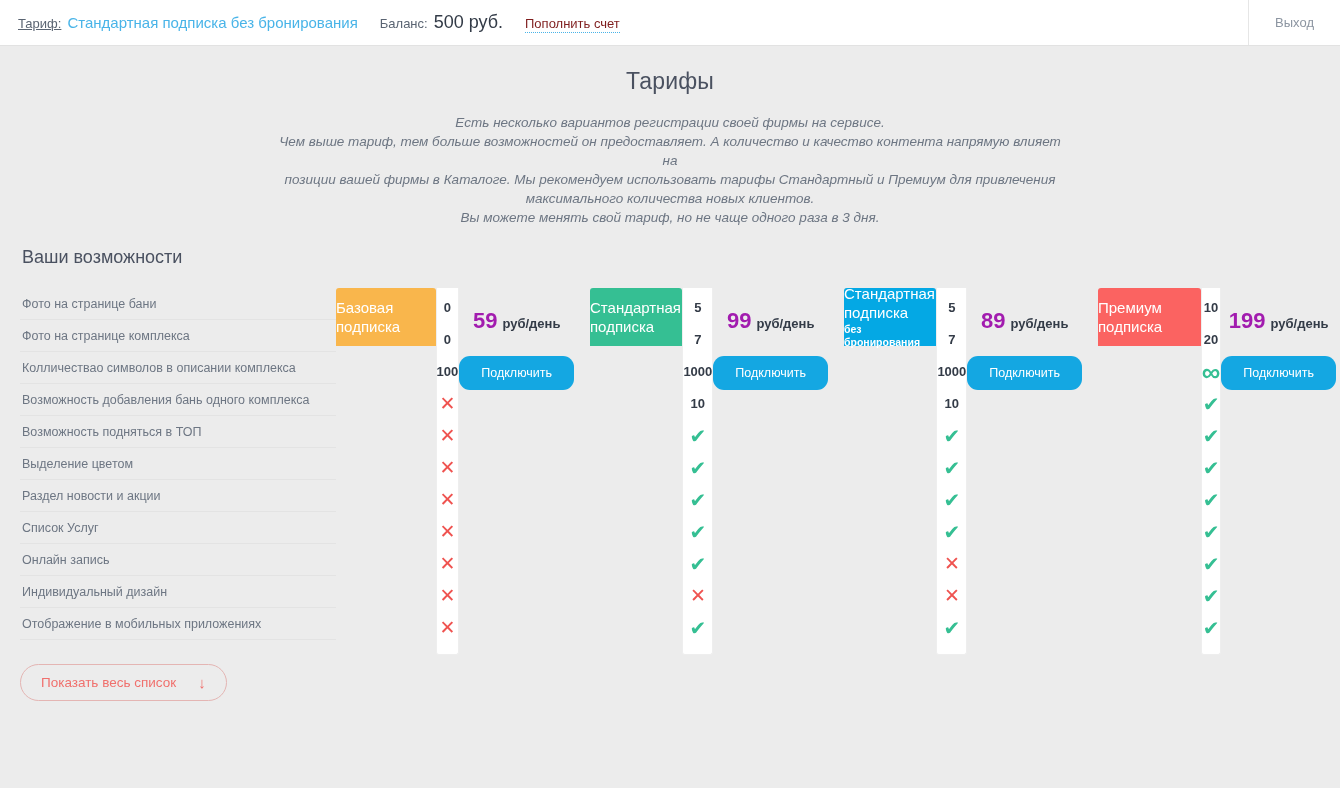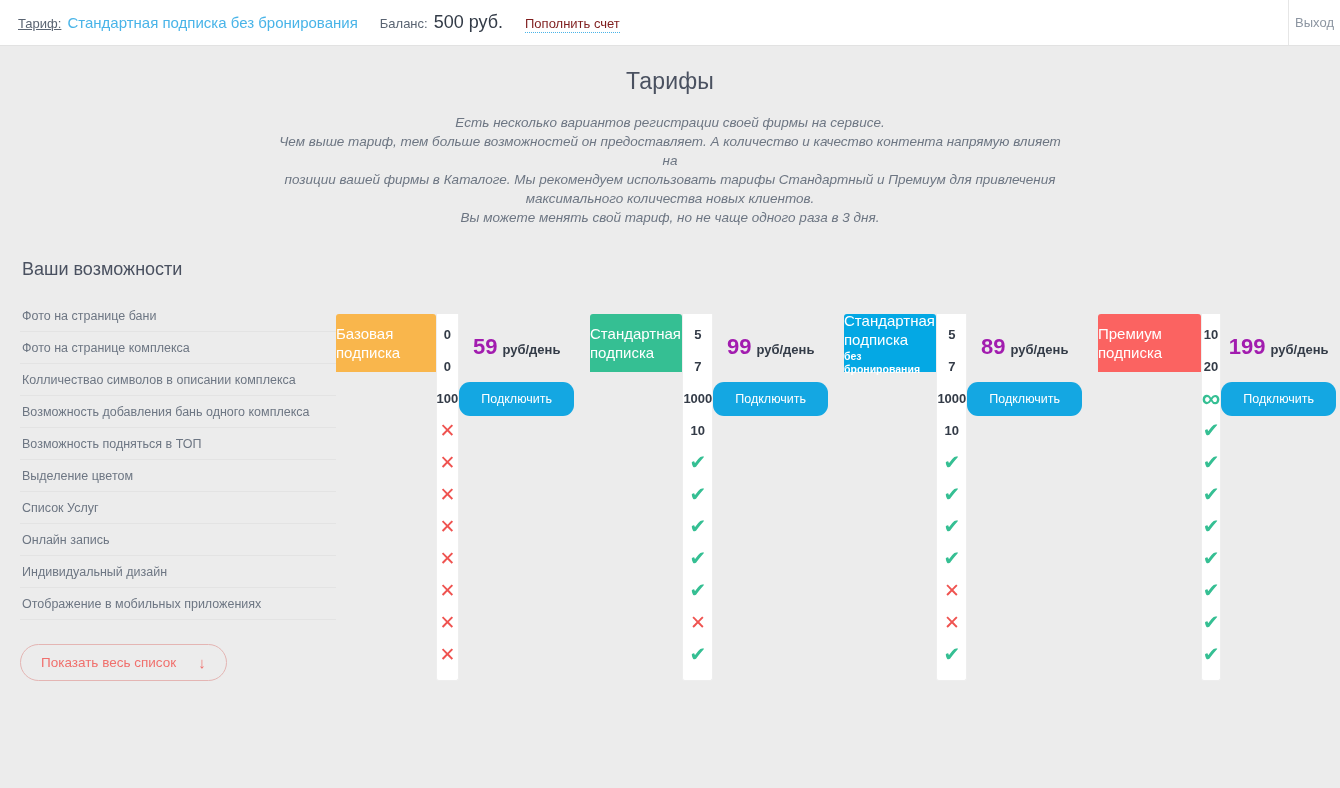--- a/index.html
+++ b/index.html
@@ -26,40 +26,40 @@
   .tb-balance-label { font-size: 13px; color: #5a6472; margin-left: 22px; margin-right: 6px; }
   .tb-balance-value { font-size: 18px; color: #333b47; font-weight: 400; }
   .tb-topup {
     font-size: 13px; color: #7f1d1d; margin-left: 22px;
     border-bottom: 1px dotted #49b4e8; cursor: pointer;
     padding-bottom: 1px;
   }
   .topbar-right {
     position: absolute; right: 0; top: 0; bottom: 0;
     display: flex; align-items: center;
-    padding: 0 6px;
+    padding: 0 26px;
     border-left: 1px solid #e6e6e6;
   }
   .tb-logout { font-size: 13px; color: #8c95a1; cursor: pointer; }
 
   
   .page-title {
     text-align: center; font-size: 23px; color: #4a5160;
     font-weight: 400; margin-top: 22px; letter-spacing: .2px;
   }
   .page-desc {
     text-align: center; font-style: italic;
     font-size: 13.5px; color: #6d7683; line-height: 19px;
     margin: 18px auto 0; width: 790px;
   }
 
   
   .wrap {
-    margin-top: 26px; padding: 0 20px;
-    display: flex; align-items: flex-end;
+    margin-top: 14px; padding: 0 20px;
+    display: flex; align-items: center;
   }
   .features { width: 316px; flex: 0 0 316px; }
   .features-title {
     font-size: 18px; color: #4a5160; font-weight: 400;
     padding: 6px 0 20px 2px;
   }
   .feature-row {
     height: 32px; display: flex; align-items: center;
     font-size: 12.5px; color: #6d7683;
     border-bottom: 1px solid #e3e3e3;
@@ -158,20 +158,23 @@
         <div class="feature-row">
           <span>Возможность добавления бань одного комплекса</span>
         </div>
         <div class="feature-row">
           <span>Возможность подняться в ТОП</span>
         </div>
         <div class="feature-row">
           <span>Выделение цветом</span>
         </div>
         <div class="feature-row">
+          <span>Раздел новости и акции</span>
+        </div>
+        <div class="feature-row">
           <span>Список Услуг</span>
         </div>
         <div class="feature-row">
           <span>Онлайн запись</span>
         </div>
         <div class="feature-row">
           <span>Индивидуальный дизайн</span>
         </div>
         <div class="feature-row">
           <span>Отображение в мобильных приложениях</span>

